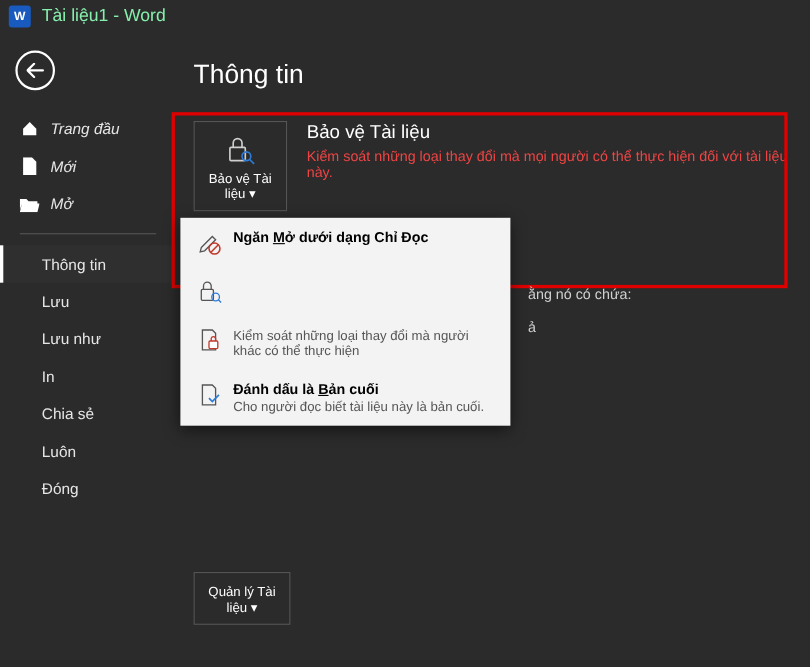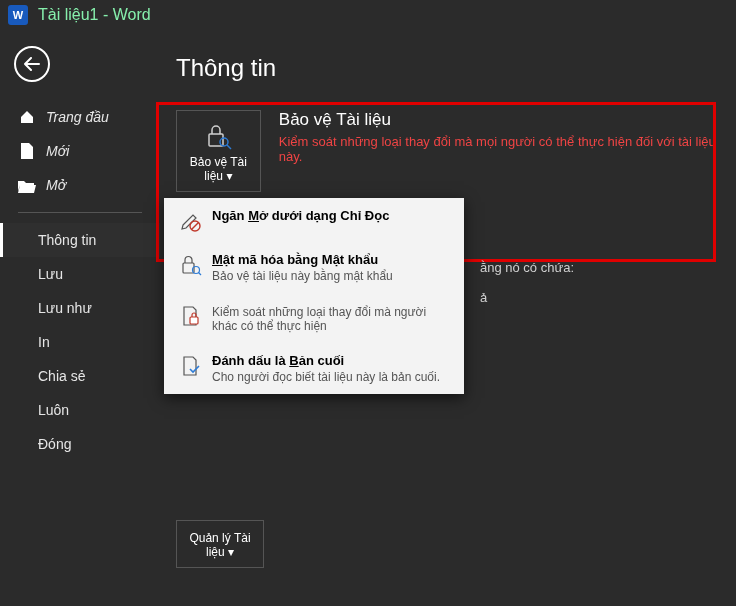--- a/index.html
+++ b/index.html
@@ -133,24 +133,20 @@
 
       <div class="menu-item">
         <div class="mi-icon">
           <svg width="22" height="22" viewBox="0 0 22 22">
             <rect x="3" y="9" width="11" height="10" rx="1" fill="none" stroke="#555" stroke-width="1.2"></rect>
             <path d="M5 9 V6 a3.5 3.5 0 0 1 7 0 V9" fill="none" stroke="#555" stroke-width="1.2"></path>
             <circle cx="16" cy="16" r="3.5" fill="none" stroke="#2e7cd6" stroke-width="1.2"></circle>
             <line x1="18.5" y1="18.5" x2="21" y2="21" stroke="#2e7cd6" stroke-width="1.2"></line>
           </svg>
         </div>
-        <div>
-          <div class="mi-title"><span></span><span class="ul">M</span><span>ật mã hóa bằng Mật khẩu</span></div>
-          <div class="mi-desc">Bảo vệ tài liệu này bằng mật khẩu</div>
-        </div>
       </div>
 
       <div class="menu-item">
         <div class="mi-icon">
           <svg width="22" height="22" viewBox="0 0 22 22">
             <path d="M4 2 H13 L16 5 V20 H4 Z" fill="none" stroke="#555" stroke-width="1.2"></path>
             <rect x="10" y="12" width="8" height="7" rx="1" fill="#fff" stroke="#c0392b" stroke-width="1.2"></rect>
             <path d="M12 12 V10 a2 2 0 0 1 4 0 V12" fill="none" stroke="#c0392b" stroke-width="1.2"></path>
           </svg>
         </div>

